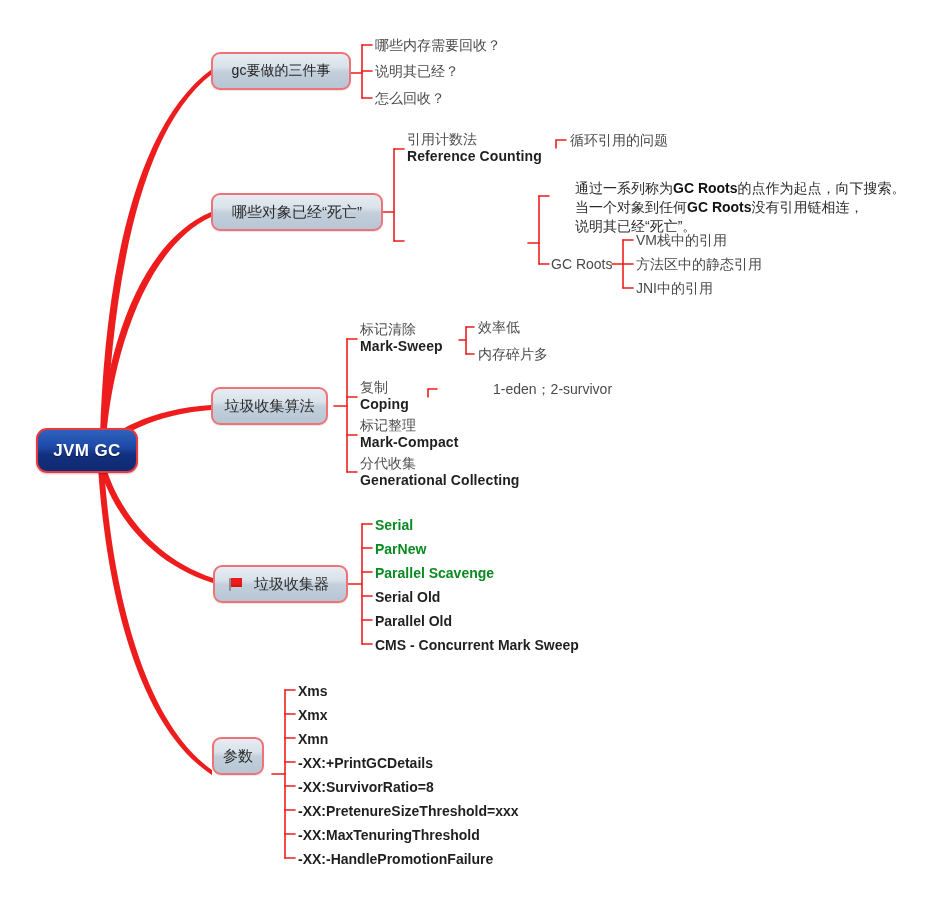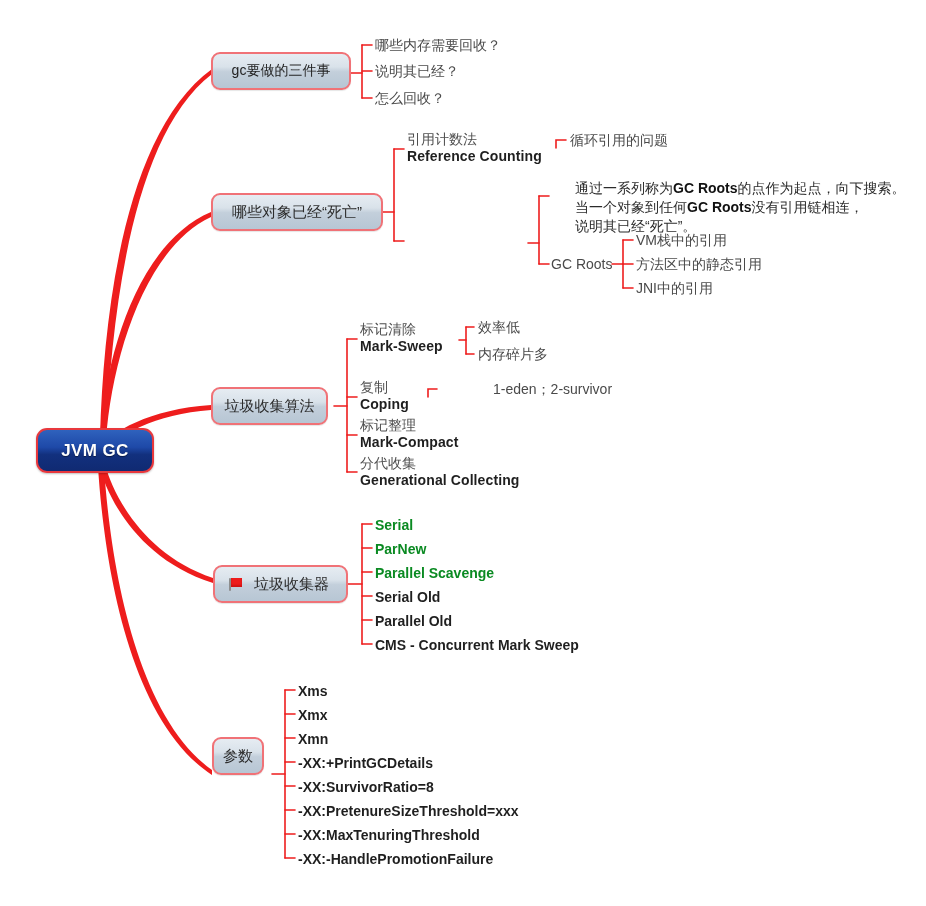--- a/index.html
+++ b/index.html
@@ -160,21 +160,21 @@
         <path d="M285,738 L295,738"></path>
         <path d="M285,762 L295,762"></path>
         <path d="M285,786 L295,786"></path>
         <path d="M285,810 L295,810"></path>
         <path d="M285,834 L295,834"></path>
         <path d="M285,858 L295,858"></path>
       </g>
     </g>
   </svg>
 
-  <div class="node root" style="left:36px;top:428px;width:118px;height:45px;">
+  <div class="node root" style="left:36px;top:428px;width:102px;height:45px;">
     <span class="nlabel">JVM GC</span>
   </div>
 
   <div class="node branch" style="left:211px;top:52px;width:140px;height:38px;">
     <span class="nlabel t-dark" style="font-weight:normal;">gc要做的三件事</span>
   </div>
   <div class="item t-plain" style="left:375px;top:37px;">哪些内存需要回收？</div>
   <div class="item t-plain" style="left:375px;top:63px;">说明其已经？</div>
   <div class="item t-plain" style="left:375px;top:90px;">怎么回收？</div>
 

